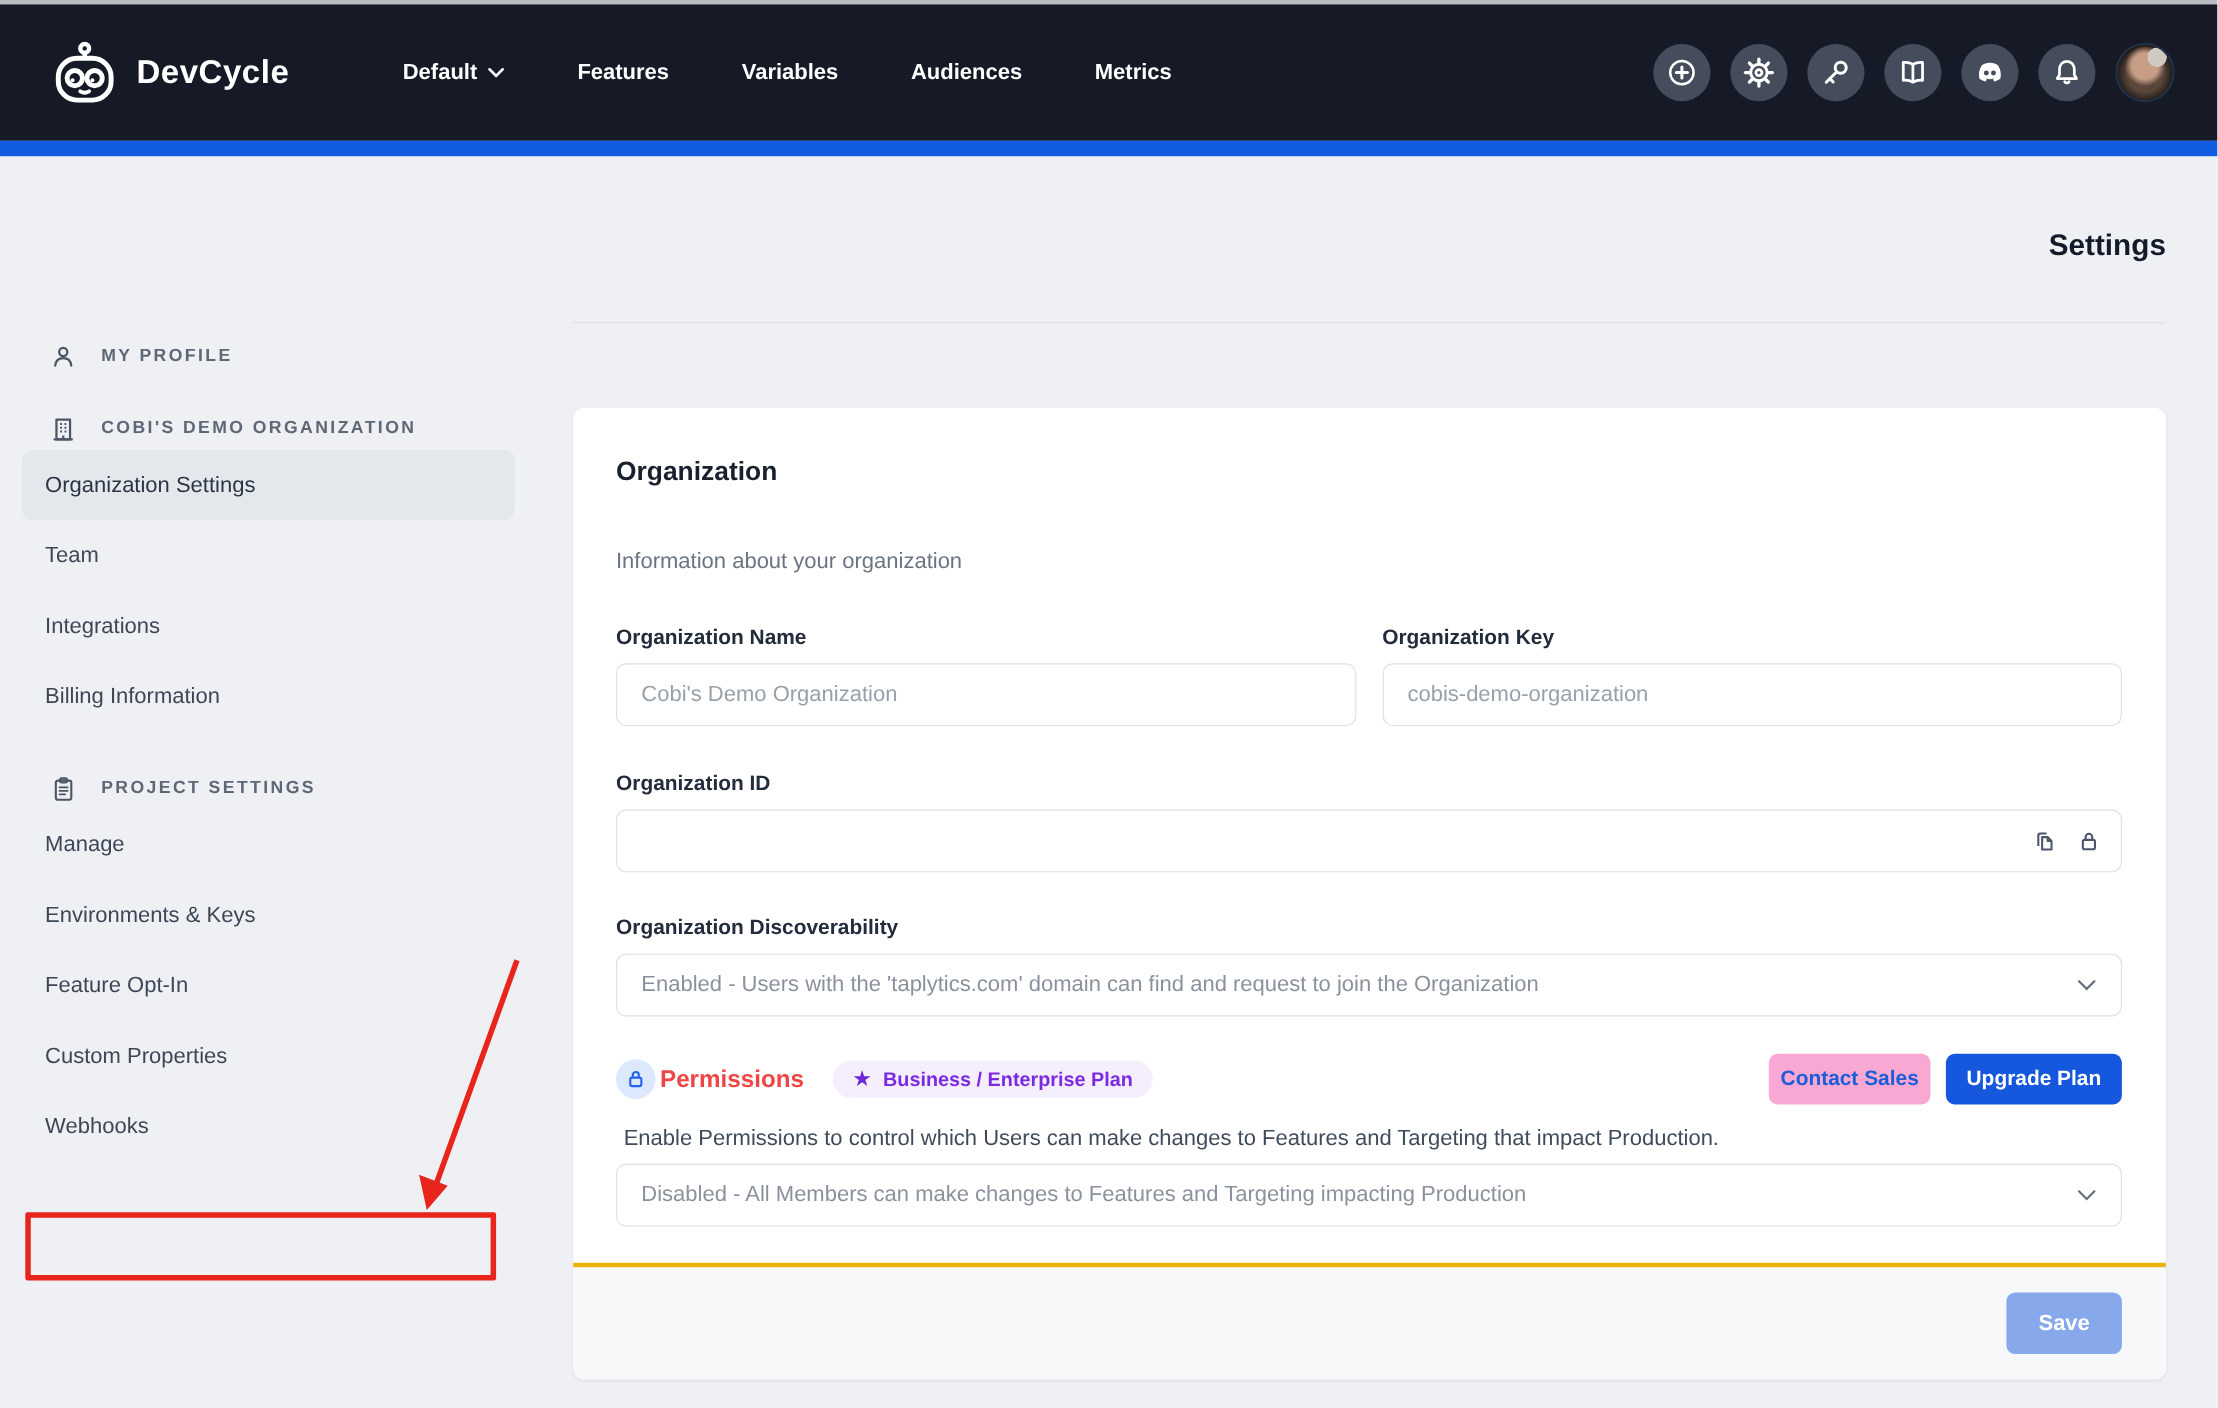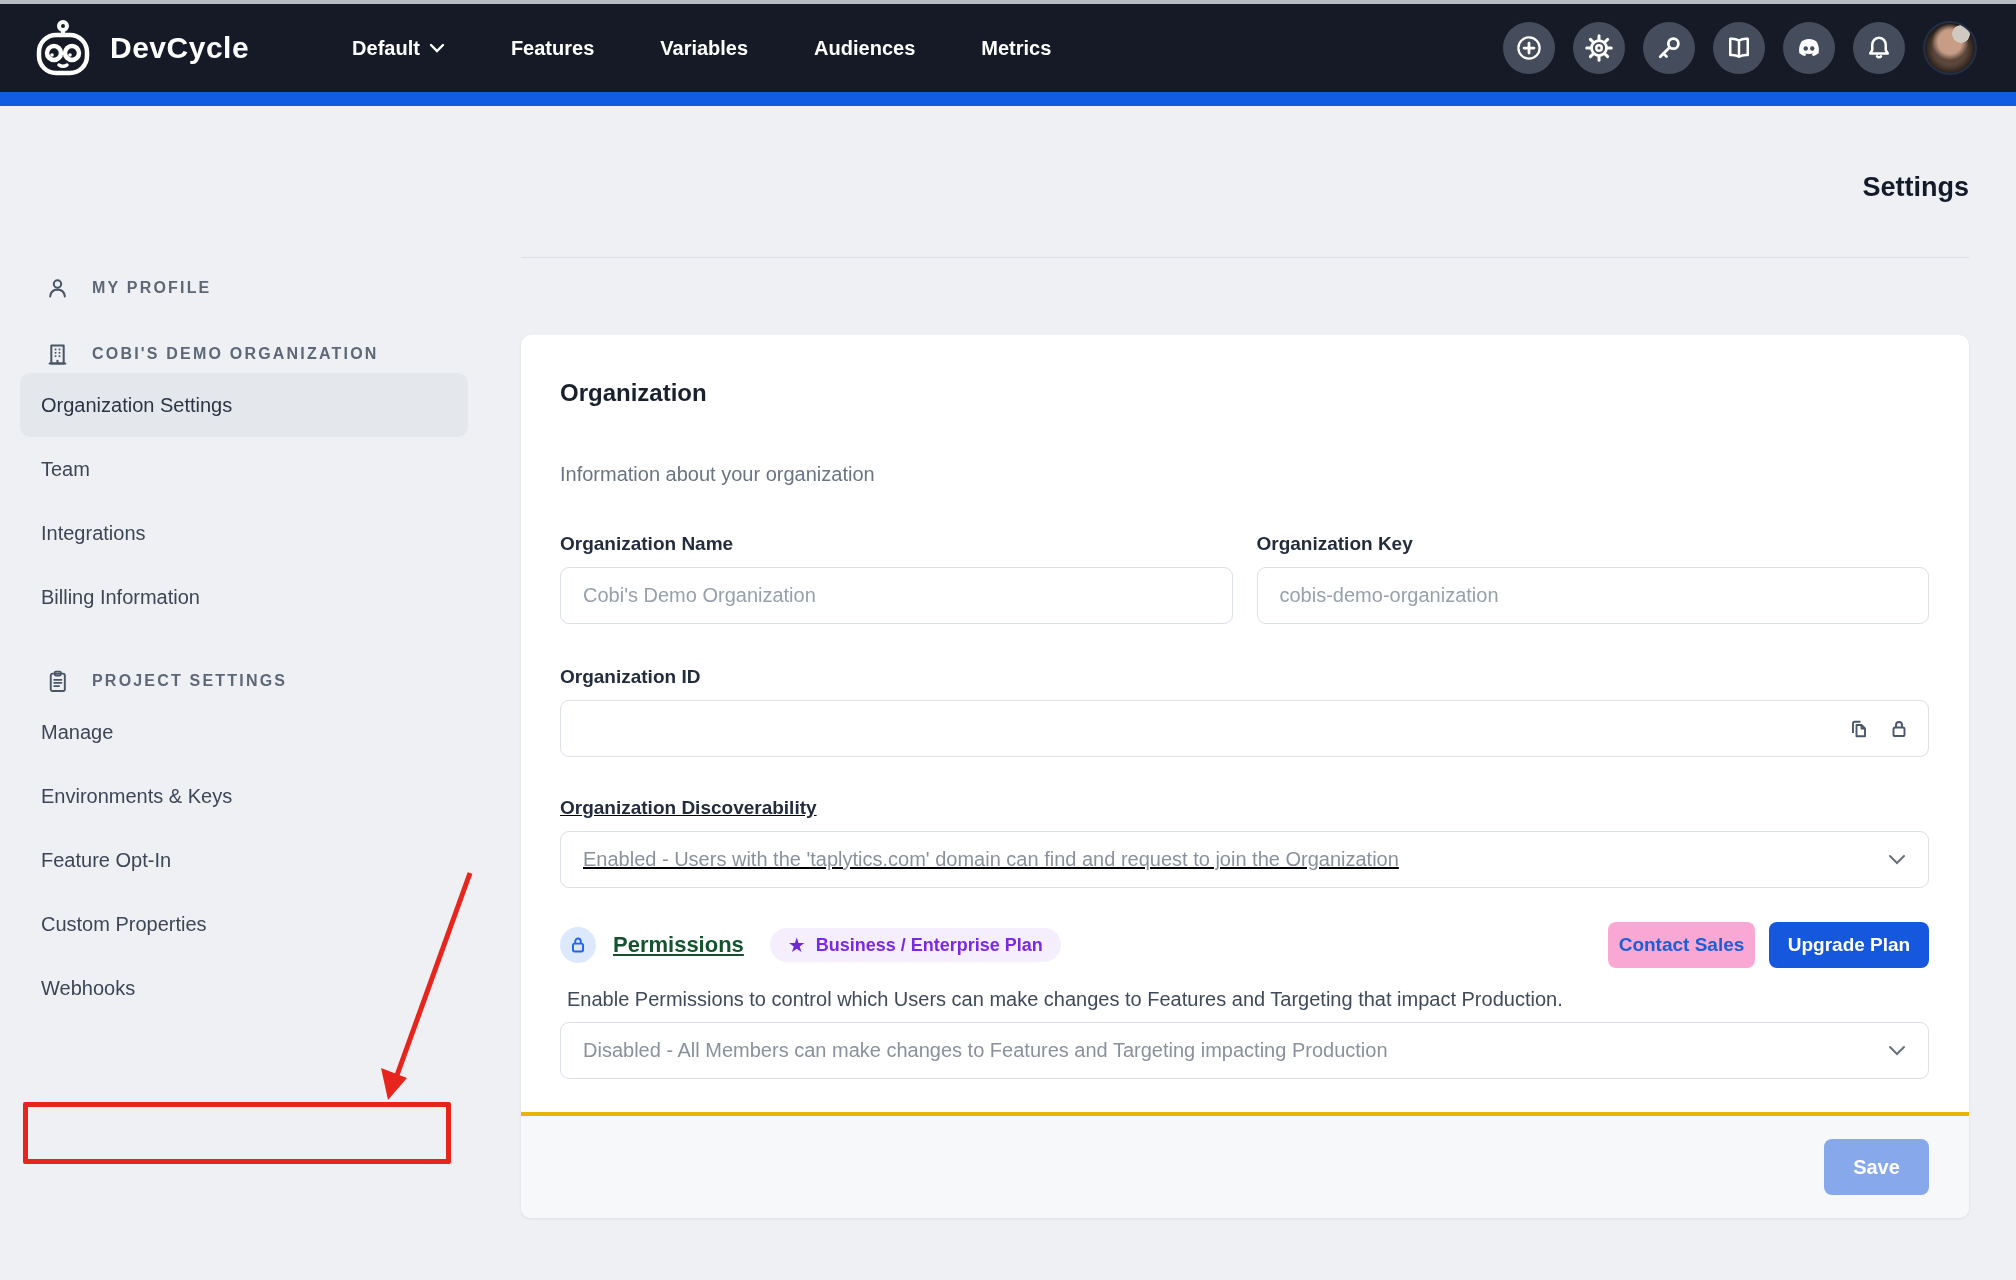--- a/index.html
+++ b/index.html
@@ -1,21 +1,21 @@
 <!DOCTYPE html>
 <html><head>
 <meta charset="utf-8">
 <style>
   html,body{margin:0;padding:0;background:#eef0f4;}
   *{box-sizing:border-box;font-family:"Liberation Sans","DejaVu Sans",sans-serif;}
   .page{position:relative;width:2016px;height:1280px;overflow:hidden;background:#eef0f4;}
 
   
   .topstrip{height:4px;background:#b9bcc0;}
-  .navbar{height:88px;background:#151a26;display:flex;align-items:center;padding:0 39px 0 30px;}
+  .navbar{height:124px;background:#151a26;display:flex;align-items:center;padding:0 39px 0 44px;}
   .brand{display:flex;align-items:center;gap:14px;cursor:pointer;}
   .brand-text{color:#fff;font-size:30px;font-weight:700;letter-spacing:.5px;}
   .nav-links{display:flex;align-items:center;margin-left:70px;gap:0;}
   .nav-item{color:#fff;font-size:20px;font-weight:600;padding:0 33px;display:flex;align-items:center;gap:9px;cursor:pointer;}
   .nav-actions{margin-left:auto;display:flex;align-items:center;gap:18px;}
   .icon-circle{width:52px;height:52px;border-radius:50%;background:#454d5d;display:flex;align-items:center;justify-content:center;cursor:pointer;}
   .avatar{width:54px;height:54px;border-radius:50%;cursor:pointer;border:2px solid #243047;
     background:
       radial-gradient(circle at 72% 22%, #cfc9c2 0 16%, rgba(0,0,0,0) 17%),
       radial-gradient(circle at 50% 38%, #c79d85 0 30%, rgba(0,0,0,0) 46%),
@@ -47,27 +47,27 @@
   .card-title{margin:0;font-size:24px;line-height:32px;font-weight:700;color:#19202e;}
   .card-subtitle{margin:52px 0 0 0;font-size:20px;line-height:26px;color:#6a7482;}
 
   .field-row{display:grid;grid-template-columns:1fr 1fr;column-gap:24px;margin-top:46px;}
   .field label{display:block;font-size:19px;line-height:22px;font-weight:700;color:#222c3d;margin:0 0 12px 0;}
   .text-input{width:100%;height:57px;border:1px solid #dbe0e6;border-radius:9px;background:#fff;padding:0 22px;font-size:20px;color:#97a0ab;outline:none;}
   .input-wrap{position:relative;}
   .input-icons{position:absolute;right:18px;top:0;height:57px;display:flex;align-items:center;gap:16px;}
   .input-icons .mini{cursor:pointer;display:flex;}
   .field.mt42{margin-top:42px;}
-  .field.mt40{margin-top:40px;text-decoration:underline;}
+  .field.mt40{margin-top:40px;}
   .select{width:100%;height:57px;border:1px solid #dbe0e6;border-radius:9px;background:#fff;padding:0 22px;display:flex;align-items:center;font-size:20px;color:#8a919d;cursor:pointer;}
   .select .sel-text{flex:1;white-space:nowrap;overflow:hidden;text-overflow:ellipsis;}
 
   .perm-row{margin-top:34px;display:flex;align-items:center;height:46px;}
   .perm-badge{width:36px;height:36px;border-radius:50%;background:#dce9fd;display:flex;align-items:center;justify-content:center;}
-  .perm-title{font-size:22px;font-weight:700;color:#14532d;margin-left:17px;text-decoration:underline;}
+  .perm-title{font-size:22px;font-weight:700;color:#ef4444;margin-left:4px;}
   .plan-pill{margin-left:26px;height:34px;border-radius:17px;background:#f5effd;display:flex;align-items:center;gap:10px;padding:0 18px;color:#7c2ae2;font-size:18px;font-weight:600;}
   .plan-pill .star{color:#6d28d9;font-size:20px;line-height:1;}
   .btn{border:0;border-radius:8px;height:46px;font-size:19px;font-weight:700;cursor:pointer;}
   .btn-contact{margin-left:auto;background:#f9a8d4;color:#1c5dd8;width:147px;}
   .btn-upgrade{margin-left:14px;background:#1557dd;color:#fff;width:160px;}
   .perm-desc{margin:18px 0 0 7px;font-size:20px;line-height:26px;color:#3f4a5a;}
   .perm-select{margin-top:10px;}
 
   .card-footer{margin-top:33px;height:106px;background:#f7f8fa;border-top:4px solid #eab308;display:flex;align-items:center;justify-content:flex-end;padding-right:40px;}
   .btn-save{background:#87a9ec;color:#fff;width:105px;height:56px;font-size:20px;}

